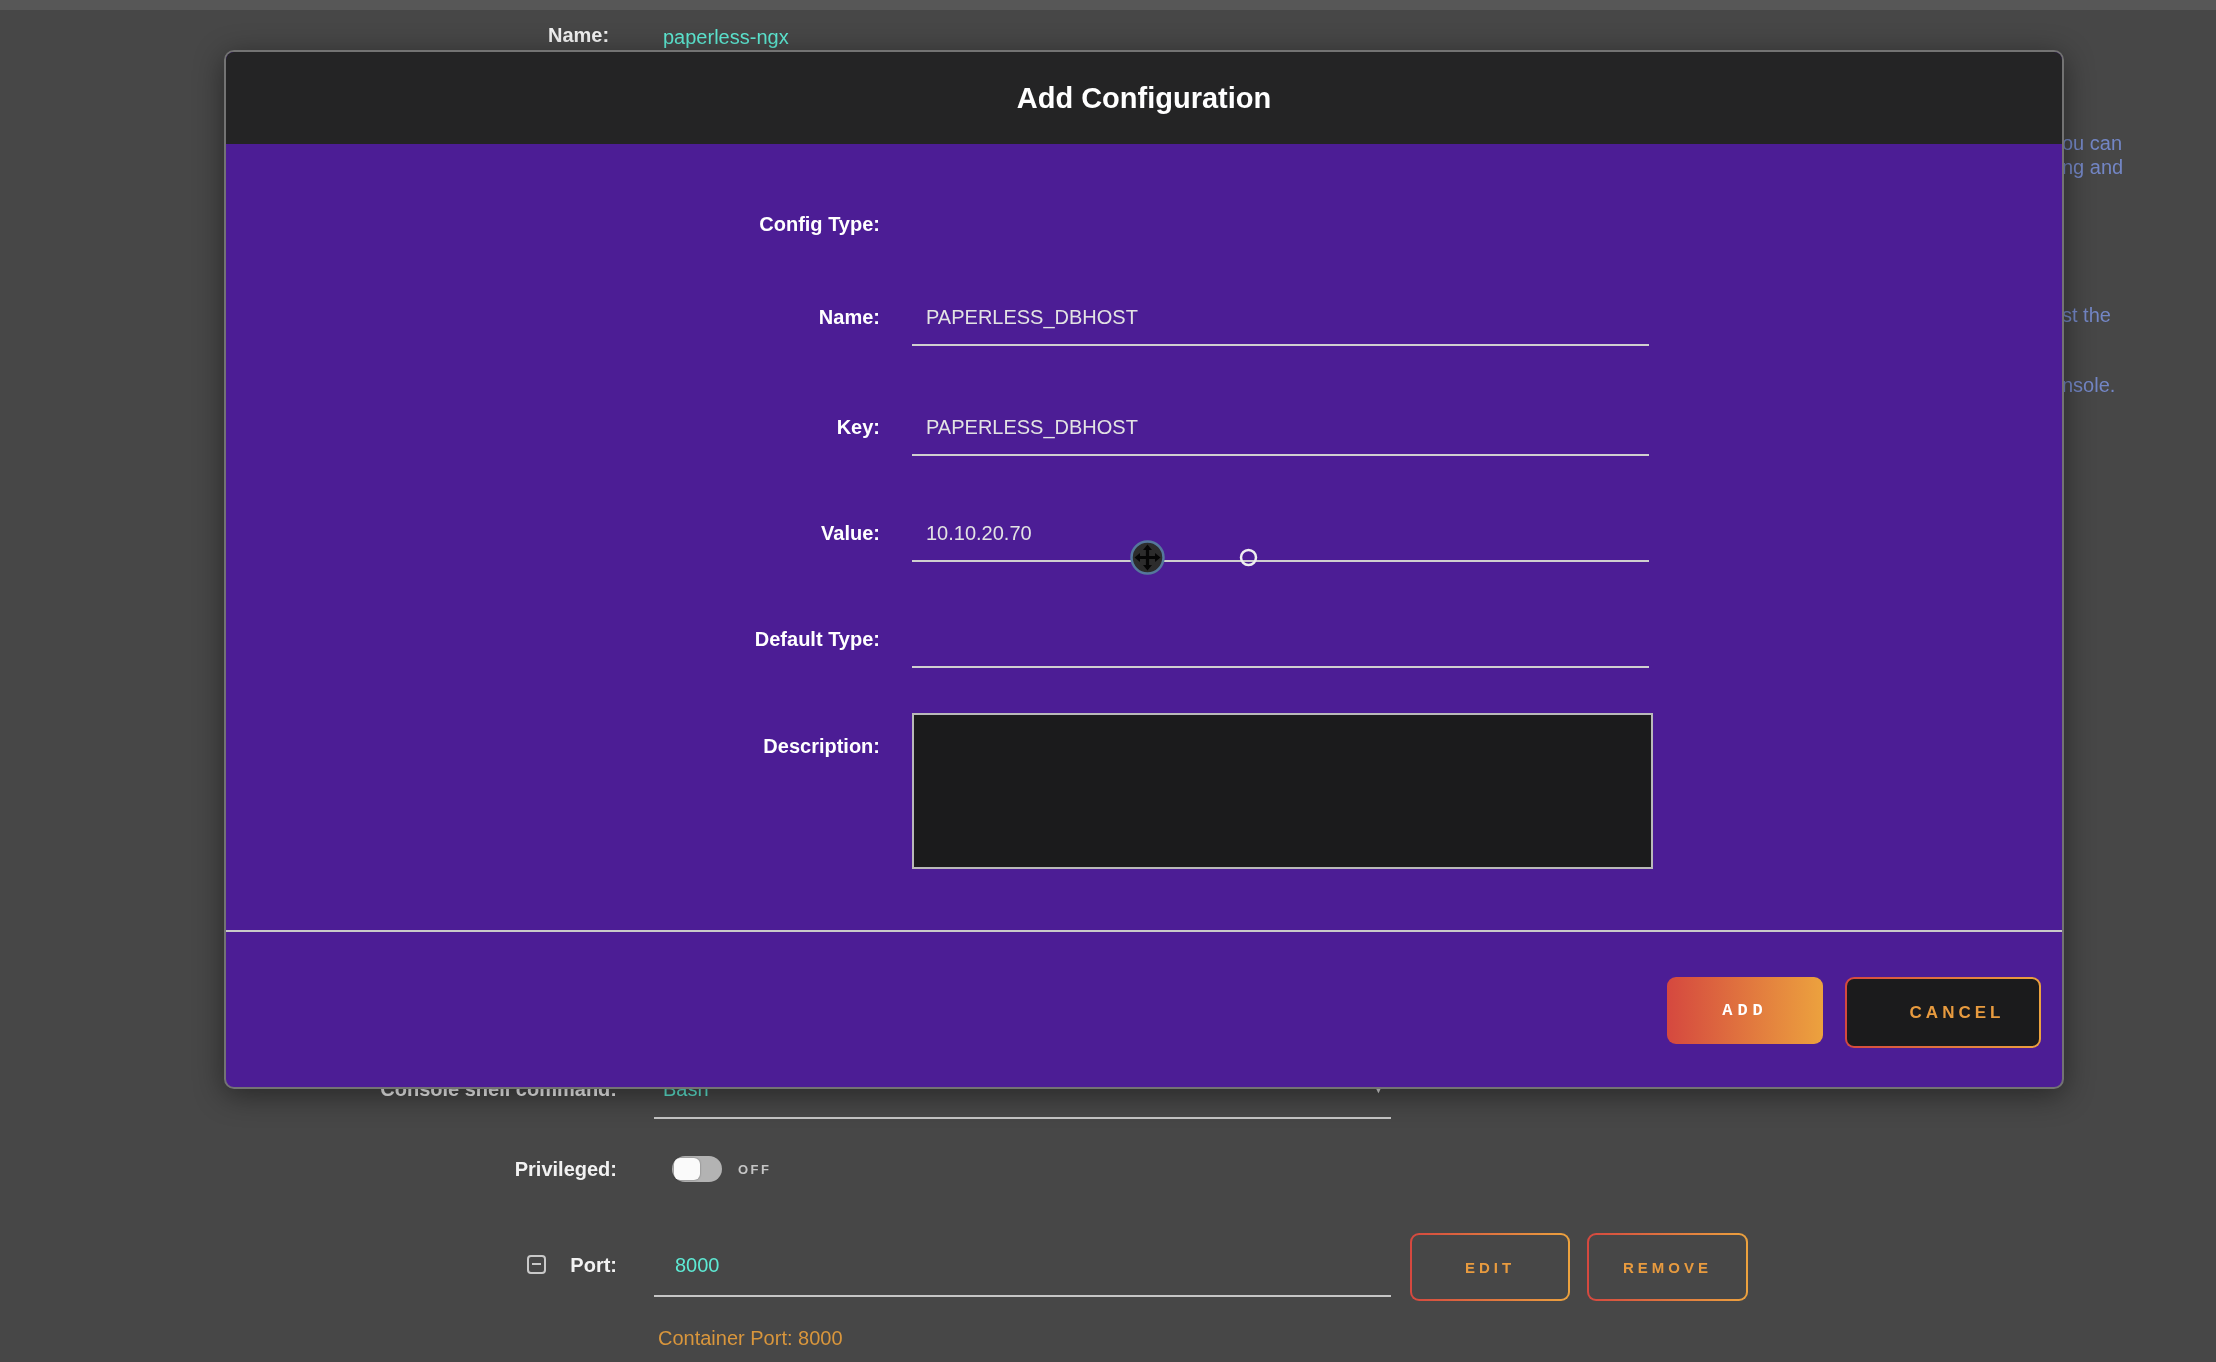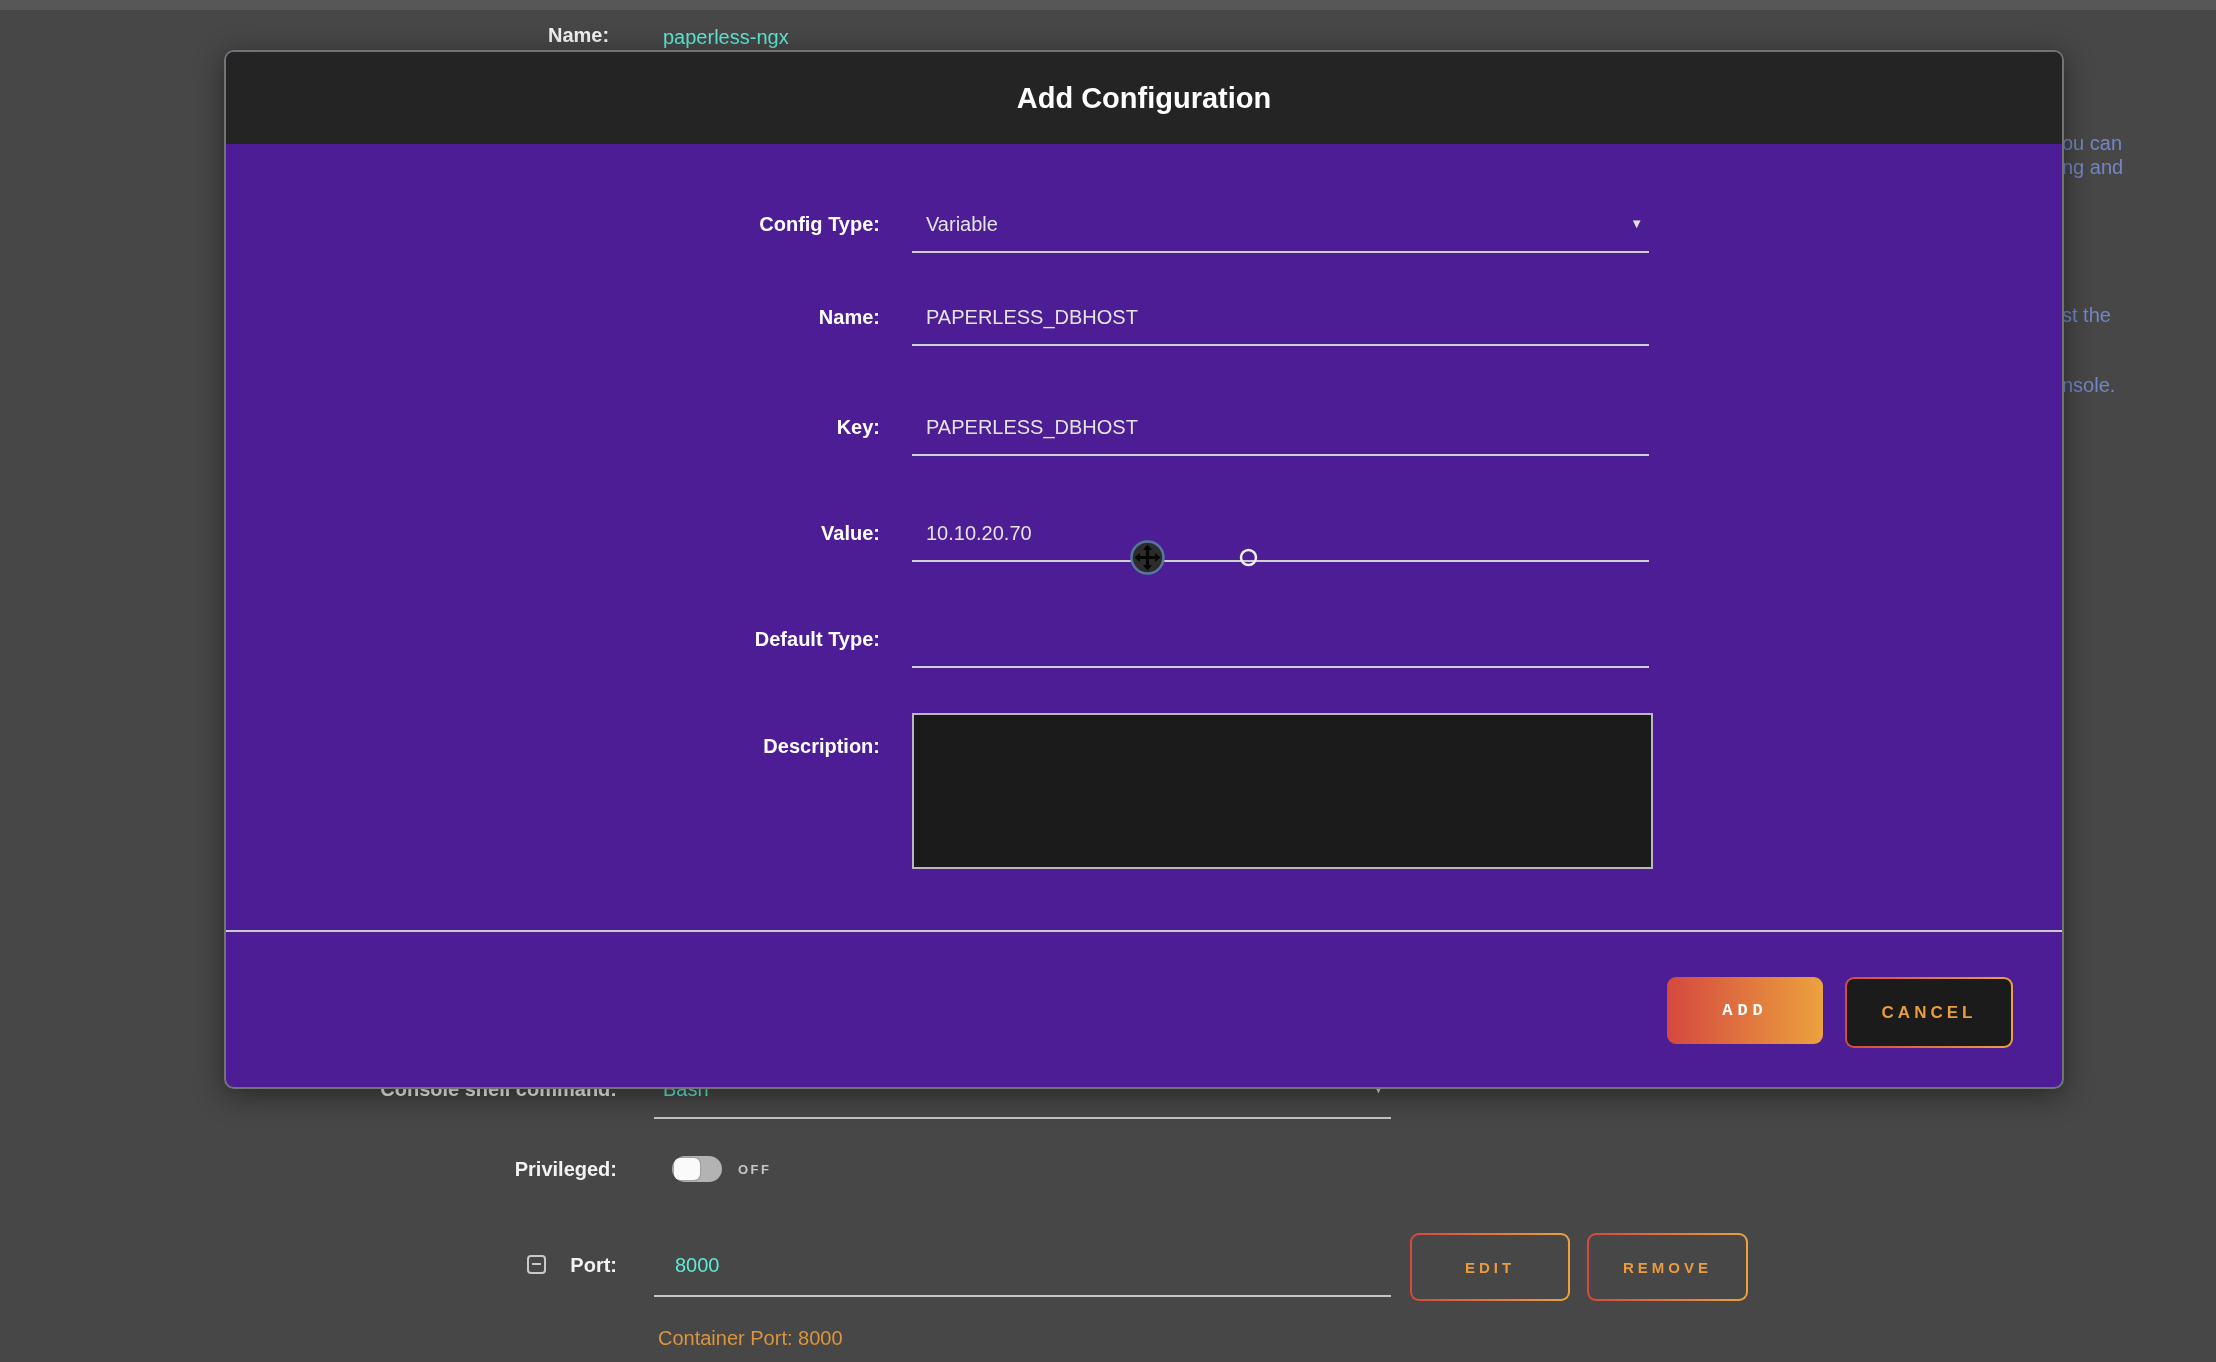--- a/index.html
+++ b/index.html
@@ -44,21 +44,21 @@
       border:2px solid #b9b9b9;background:#1b1b1c;cursor:text;}
   .divider{position:absolute;left:0;top:878px;width:100%;height:2px;background:#c9c9c9;}
   .btn-add{position:absolute;left:1441px;top:925px;width:156px;height:67px;border:none;border-radius:9px;
       background:linear-gradient(90deg,#d5483f,#eca23e);color:#ffffff;font-weight:bold;font-size:17px;
       letter-spacing:5px;display:flex;align-items:center;justify-content:center;cursor:pointer;
       font-family:Liberation Mono, monospace;}
   .btn-cancel{position:absolute;left:1619px;top:925px;width:164px;height:67px;border:2px solid transparent;
       border-radius:9px;background:linear-gradient(#1b1b1c,#1b1b1c) padding-box,
       linear-gradient(90deg,#d5483f,#eca23e) border-box;color:#e89b3f;font-weight:bold;font-size:17px;
       letter-spacing:4px;display:flex;align-items:center;justify-content:center;cursor:pointer;
-      font-family:"Liberation Sans",sans-serif;}
+      font-family:"Liberation Sans",sans-serif;padding-left:28px;}
   
   .cursor-layer{position:absolute;left:0;top:0;width:100%;height:100%;pointer-events:none;z-index:50;}
 </style>
 </head>
 <body>
 
 <div id="root">
 
   <div class="topstrip"></div>
 
@@ -88,24 +88,20 @@
   <div class="port-note" style="left:658px;top:1327px;">Container Port: 8000</div>
   <div class="ghost-btn" style="left:1410px;top:1233px;width:156px;">EDIT</div>
   <div class="ghost-btn" style="left:1587px;top:1233px;width:157px;">REMOVE</div>
 
   <div class="modal">
     <div class="modal-header">
       <span class="modal-title">Add Configuration</span>
     </div>
 
     <div class="m-label" style="top:161px;">Config Type:</div>
-    <div class="field" style="top:152px;">
-      <span class="ftext">Variable</span>
-      <span class="farrow">▼</span>
-    </div>
 
     <div class="m-label" style="top:254px;">Name:</div>
     <div class="field" style="top:245px;">
       <span class="ftext">PAPERLESS_DBHOST</span>
     </div>
 
     <div class="m-label" style="top:364px;">Key:</div>
     <div class="field" style="top:355px;">
       <span class="ftext">PAPERLESS_DBHOST</span>
     </div>

